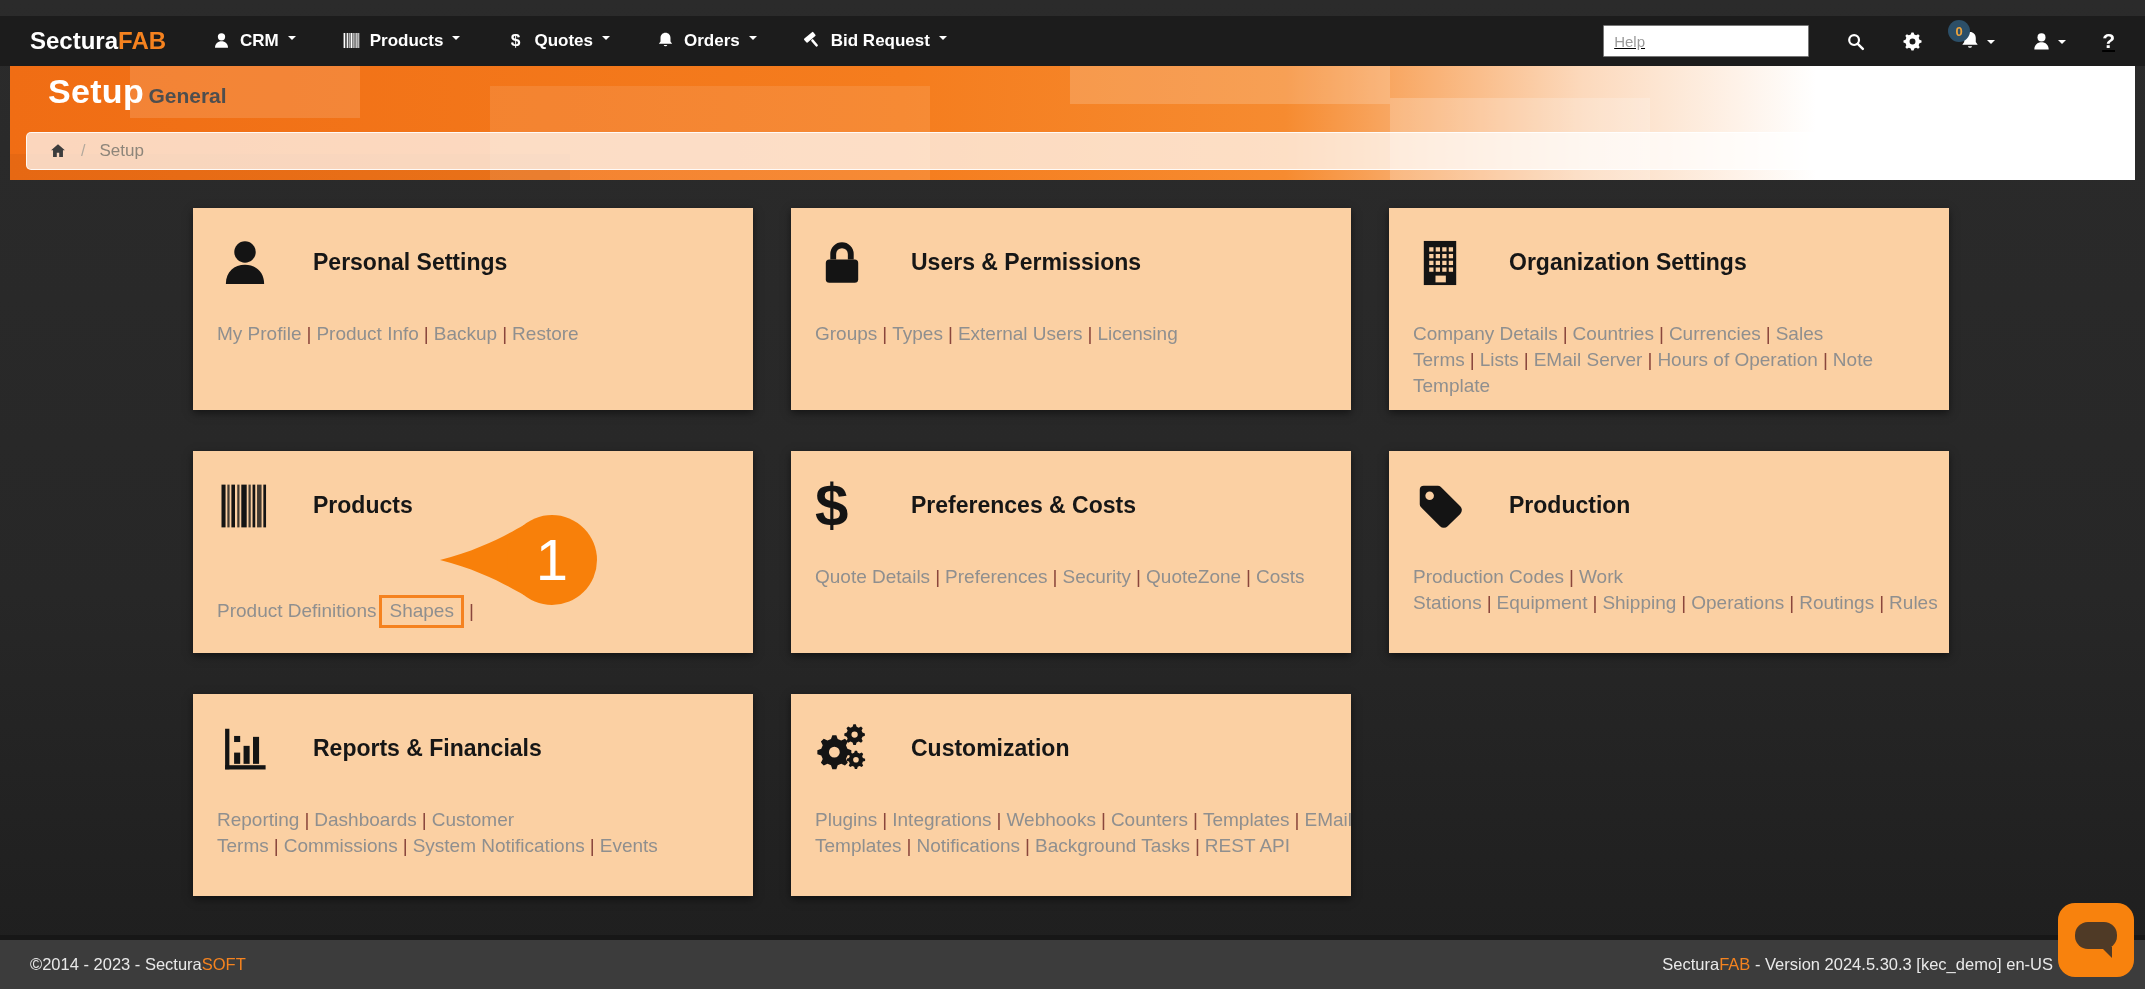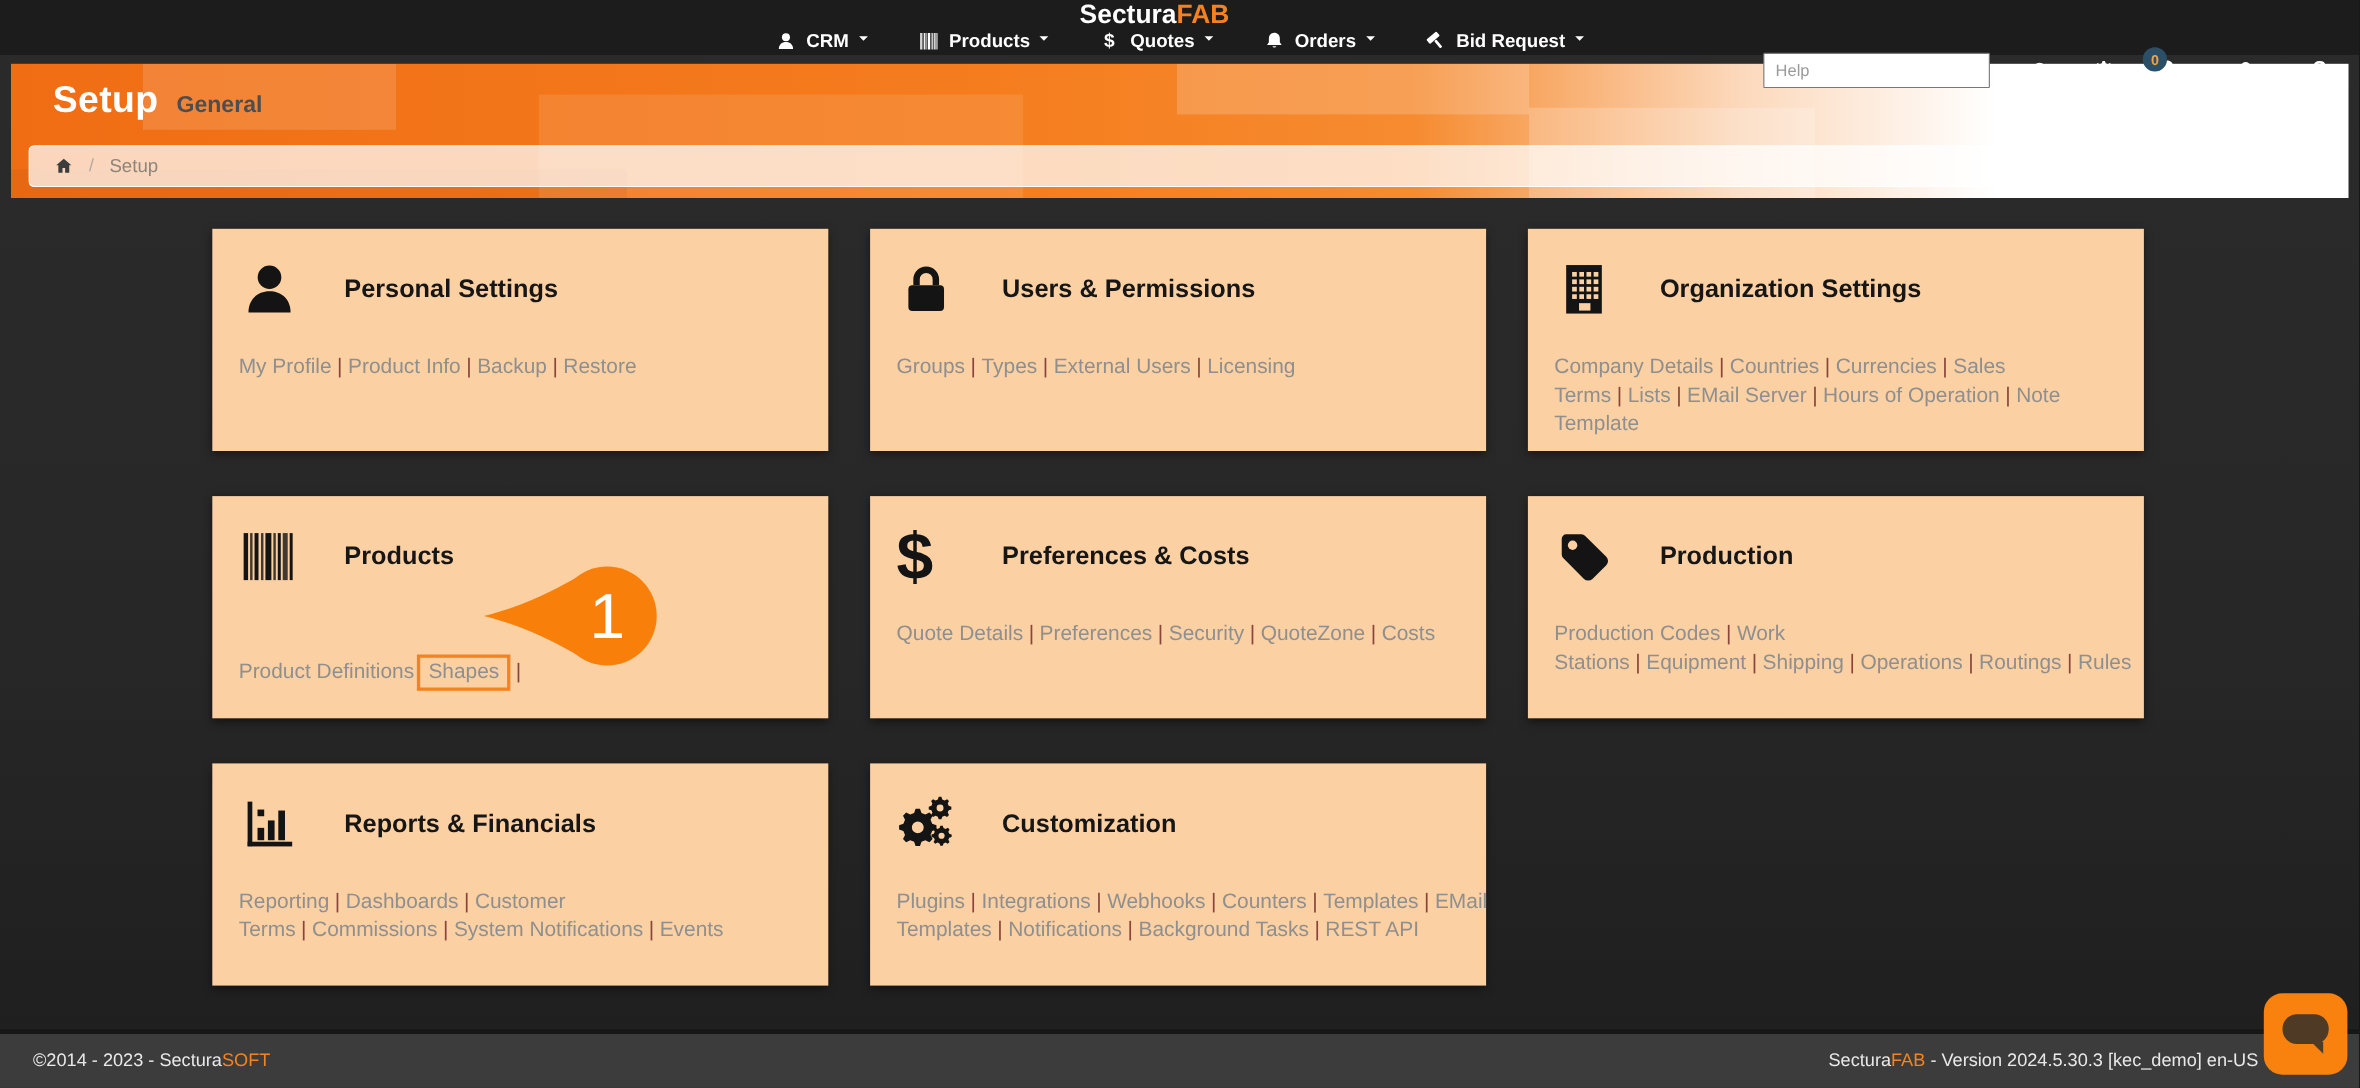--- a/index.html
+++ b/index.html
@@ -2,51 +2,51 @@
 <html><head>
 <meta charset="utf-8">
 <style>
   * { box-sizing: border-box; }
   html,body { margin:0; padding:0; background:#111; }
   body { font-family:"Liberation Sans", sans-serif; }
   .page { position:relative; width:2145px; height:989px; overflow:hidden;
           background:linear-gradient(180deg,#2b2b2b 0%, #272727 60%, #1e1e1e 100%); }
 
   
-  .navbar { position:absolute; top:0; left:0; right:0; height:50px; background:#1c1c1c;
-            display:flex; align-items:center; padding:0 30px; z-index:6;flex-direction:column; }
+  .navbar { position:absolute; top:16px; left:0; right:0; height:50px; background:#1c1c1c;
+            display:flex; align-items:center; padding:0 30px; z-index:6; }
   .brand { font-size:24px; font-weight:bold; color:#fff; margin-right:46px; cursor:pointer; white-space:nowrap; }
   .brand .accent { color:#f5821f; }
   .nav-items { display:flex; gap:46px; }
   .nav-item { display:flex; align-items:flex-start; gap:9px; color:#fff; font-size:17px;
               font-weight:bold; cursor:pointer; white-space:nowrap; }
   .caret { width:0; height:0; border:4.5px solid transparent; border-top-color:#fff; margin-top:5px; }
   .icn { display:inline-flex; align-items:center; justify-content:center; }
-  .nav-right { margin-left:auto; display:flex; align-items:center; gap:36px; }
+  .nav-right { margin-left:auto; display:flex; align-items:center; gap:36px;text-decoration:underline; }
   .help-input { width:206px; height:32px; background:#fff; border:1px solid #777; border-radius:1px;
                 font-size:15px; padding:0 10px; color:#333; font-family:"Liberation Sans", sans-serif; }
   .help-input::placeholder { color:#9a9a9a; }
   .nav-ctl { position:relative; display:flex; align-items:center; gap:6px; cursor:pointer; }
   .badge { position:absolute; top:-10px; left:-11px; width:22px; height:22px; border-radius:50%;
            background:#2c4f68; color:#efa43c; font-size:13px; font-weight:bold;
            display:flex; align-items:center; justify-content:center; z-index:2; }
   .qmark { color:#fff; font-size:21px; font-weight:bold; }
 
   
   .header { position:absolute; top:58px; left:10px; right:10px; height:122px; overflow:hidden;
             background:linear-gradient(90deg,#f06d14 0%, #f57d1e 42%, #f68b30 60%, #fcd9bc 74%, #ffffff 85%, #ffffff 100%); }
   .tile { position:absolute; background:rgba(255,255,255,0.14); }
   .t1 { left:120px; top:0; width:230px; height:60px; }
   .t2 { left:480px; top:28px; width:440px; height:94px; background:rgba(255,255,255,0.10); }
   .t3 { left:1060px; top:0; width:320px; height:46px; background:rgba(255,255,255,0.18); }
   .t4 { left:1380px; top:40px; width:260px; height:82px; background:rgba(255,255,255,0.20); }
   .t5 { left:0; top:96px; width:560px; height:26px; background:rgba(0,0,0,0.04); }
   .header-titles { position:relative; padding:14px 0 0 38px; }
   .page-title { display:inline; font-size:34px; font-weight:bold; color:#fff; margin:0; letter-spacing:.3px; }
-  .page-subtitle { font-size:21px; color:#4e4e4e; font-weight:600; margin-left:12px; }
+  .page-subtitle { font-size:21px; color:#4e4e4e; font-weight:600; margin-left:0; }
   .breadcrumb { position:absolute; left:16px; right:16px; top:74px; height:38px;
                 background:rgba(255,255,255,0.72); border:1px solid rgba(255,255,255,0.85);
                 border-radius:5px; display:flex; align-items:center; padding:0 22px; gap:14px; }
   .crumb-sep { color:#b3a99d; font-size:16px; }
   .crumb { color:#8d857a; font-size:17px; }
 
   
   .grid { position:absolute; top:208px; left:193px; width:1756px;
           display:grid; grid-template-columns:repeat(3,560px); grid-auto-rows:202px; gap:41px 38px; }
   .card { background:#fbd0a3; box-shadow:0 3px 8px rgba(0,0,0,0.5); padding:22px 24px; }

